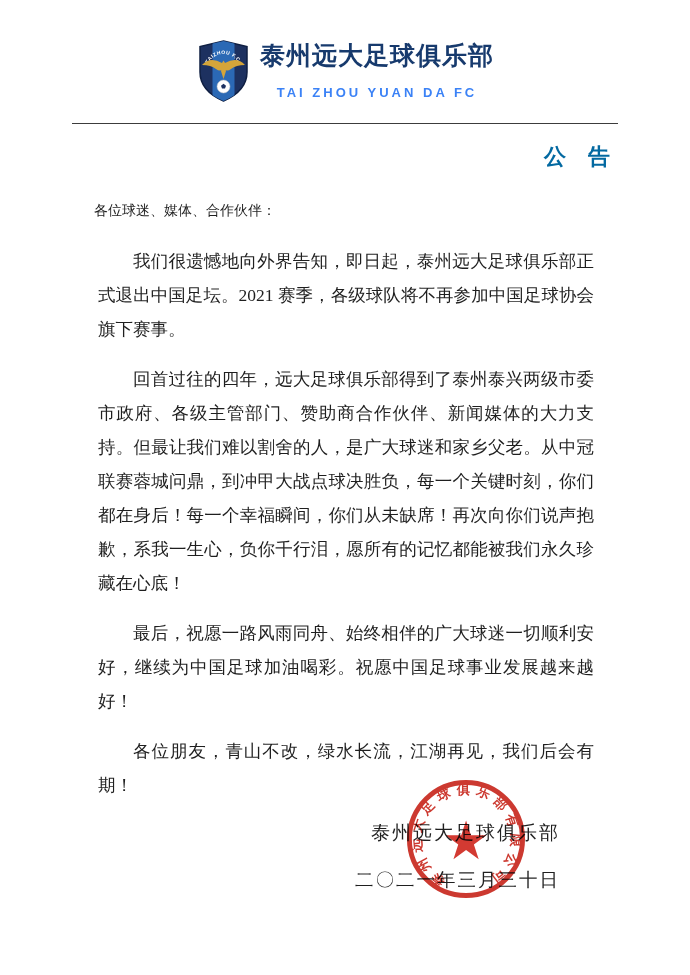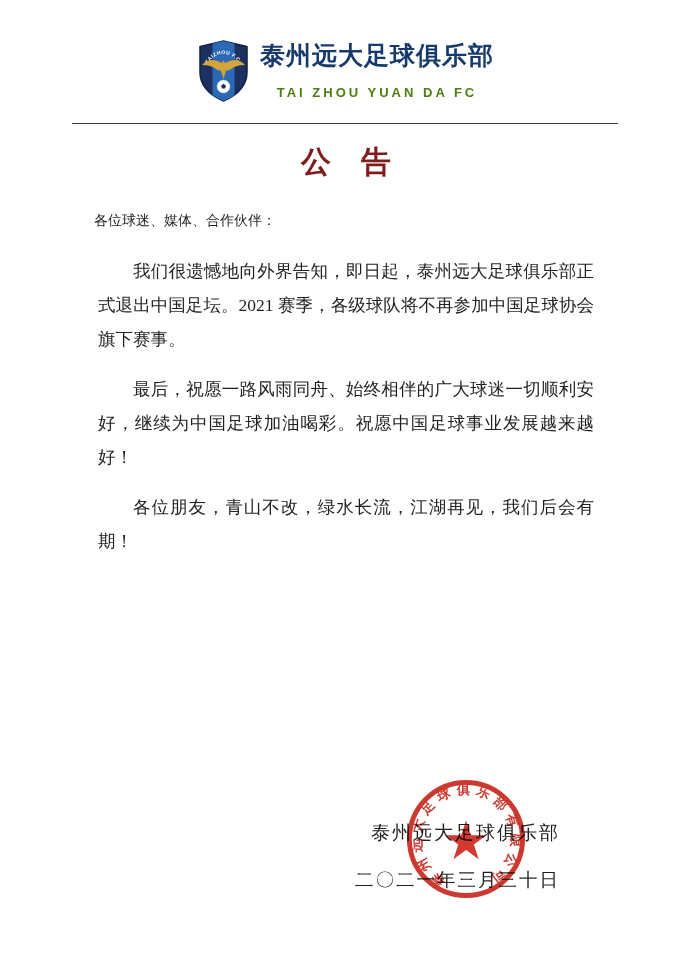--- a/index.html
+++ b/index.html
@@ -14,32 +14,32 @@
     display:flex; justify-content:center; align-items:center; gap:9px;
   }
   .badge-wrap { width:55px; height:62px; flex:0 0 auto; }
   .club-names { display:flex; flex-direction:column; align-items:center; }
   .club-name-cn {
     font-family:"Liberation Sans", sans-serif; font-weight:bold;
     font-size:25px; letter-spacing:1px; color:#173a6d; line-height:1.1;
   }
   .club-name-en {
     font-family:"Liberation Sans", sans-serif; font-weight:bold;
-    font-size:13px; letter-spacing:3px; color:#4d7c0f; margin-top:16px;
+    font-size:13px; letter-spacing:3px; color:#3b82f6; margin-top:16px;
   }
 
   .rule {
     position:absolute; top:123px; left:72px; width:546px; height:0;
     border:none; border-top:1.5px solid #3c3c3c; margin:0;
   }
 
   
   .doc { position:absolute; top:138px; left:82px; width:528px; }
   .doc-title {
-    text-align:center; font-size:30px; font-weight:600; color:#7f1d1d;
+    text-align:right; font-size:22px; font-weight:600; color:#0369a1;
     margin:6px 0 24px 0; line-height:1.2;
   }
   .salutation { font-size:14px; line-height:34px; margin:12px; }
   .body-p {
     font-size:17.5px; line-height:34px; text-align:justify;
     text-indent:2em; margin:16px;
   }
 
   
   .sig-block { position:absolute; top:820px; right:130px; text-align:right; }
@@ -100,20 +100,21 @@
       <div class="club-name-en">TAI ZHOU YUAN DA FC</div>
     </div>
   </header>
 
   <hr class="rule">
 
   <main class="doc">
     <h1 class="doc-title">公　告</h1>
     <p class="salutation">各位球迷、媒体、合作伙伴：</p>
     <p class="body-p">我们很遗憾地向外界告知，即日起，泰州远大足球俱乐部正式退出中国足坛。2021 赛季，各级球队将不再参加中国足球协会旗下赛事。</p>
+    <p class="body-p">回首过往的四年，远大足球俱乐部得到了泰州泰兴两级市委市政府、各级主管部门、赞助商合作伙伴、新闻媒体的大力支持。但最让我们难以割舍的人，是广大球迷和家乡父老。从中冠联赛蓉城问鼎，到冲甲大战点球决胜负，每一个关键时刻，你们都在身后！每一个幸福瞬间，你们从未缺席！再次向你们说声抱歉，系我一生心，负你千行泪，愿所有的记忆都能被我们永久珍藏在心底！</p>
     <p class="body-p">最后，祝愿一路风雨同舟、始终相伴的广大球迷一切顺利安好，继续为中国足球加油喝彩。祝愿中国足球事业发展越来越好！</p>
     <p class="body-p">各位朋友，青山不改，绿水长流，江湖再见，我们后会有期！</p>
   </main>
 
   <div class="sig-block">
     <div class="sig-line">泰州远大足球俱乐部</div>
     <div class="date-line">二〇二一年三月三十日</div>
   </div>
 
   <div class="stamp">

